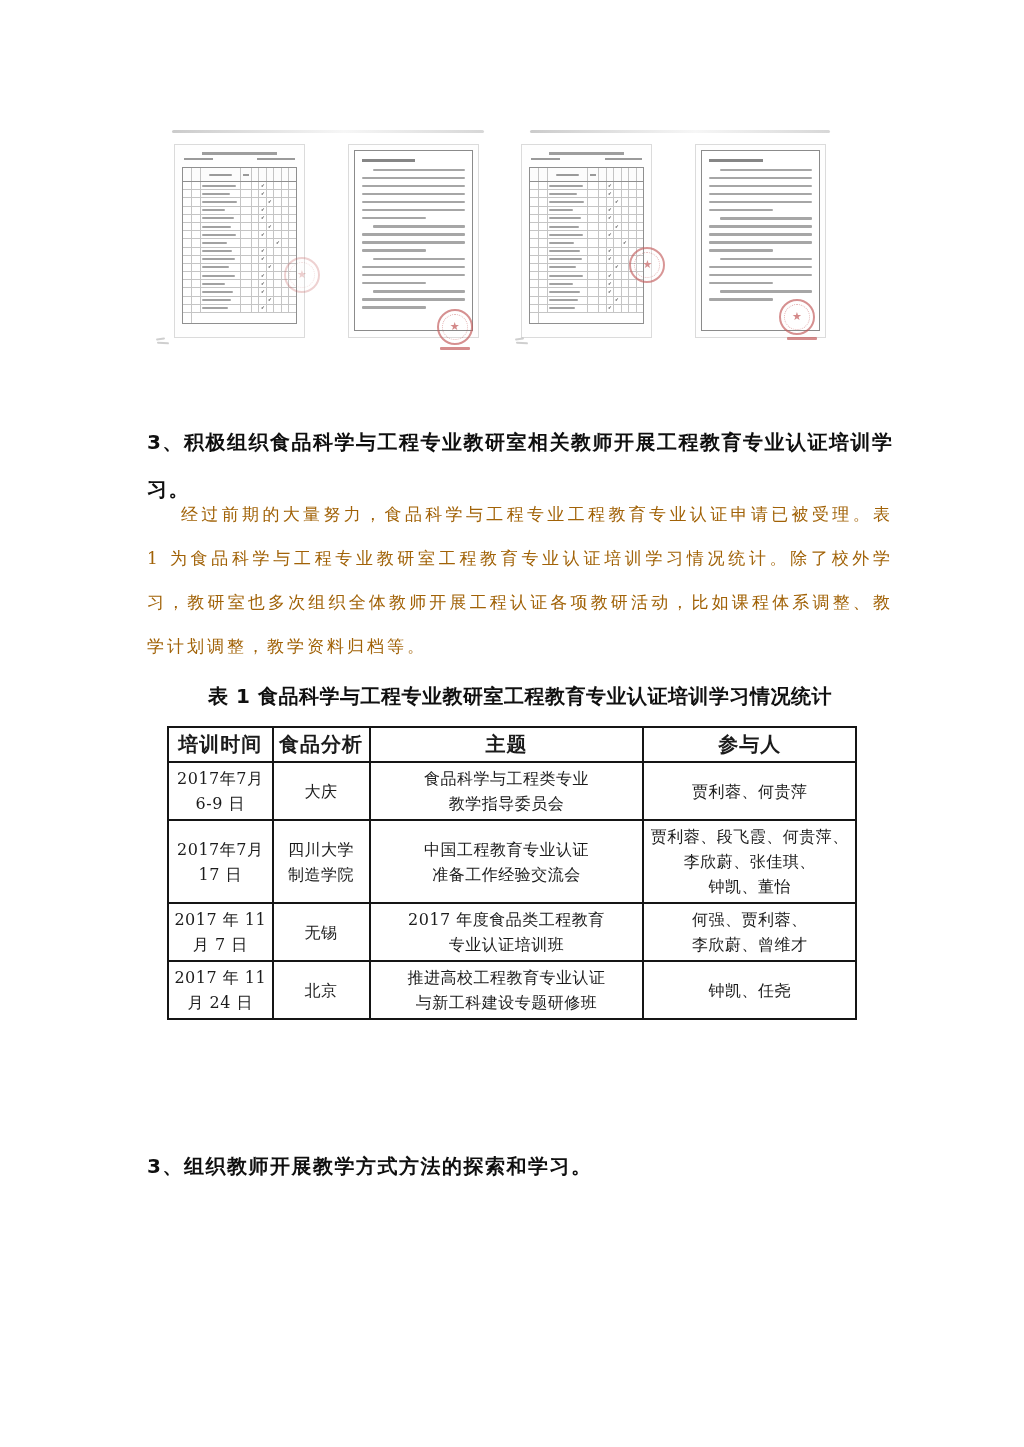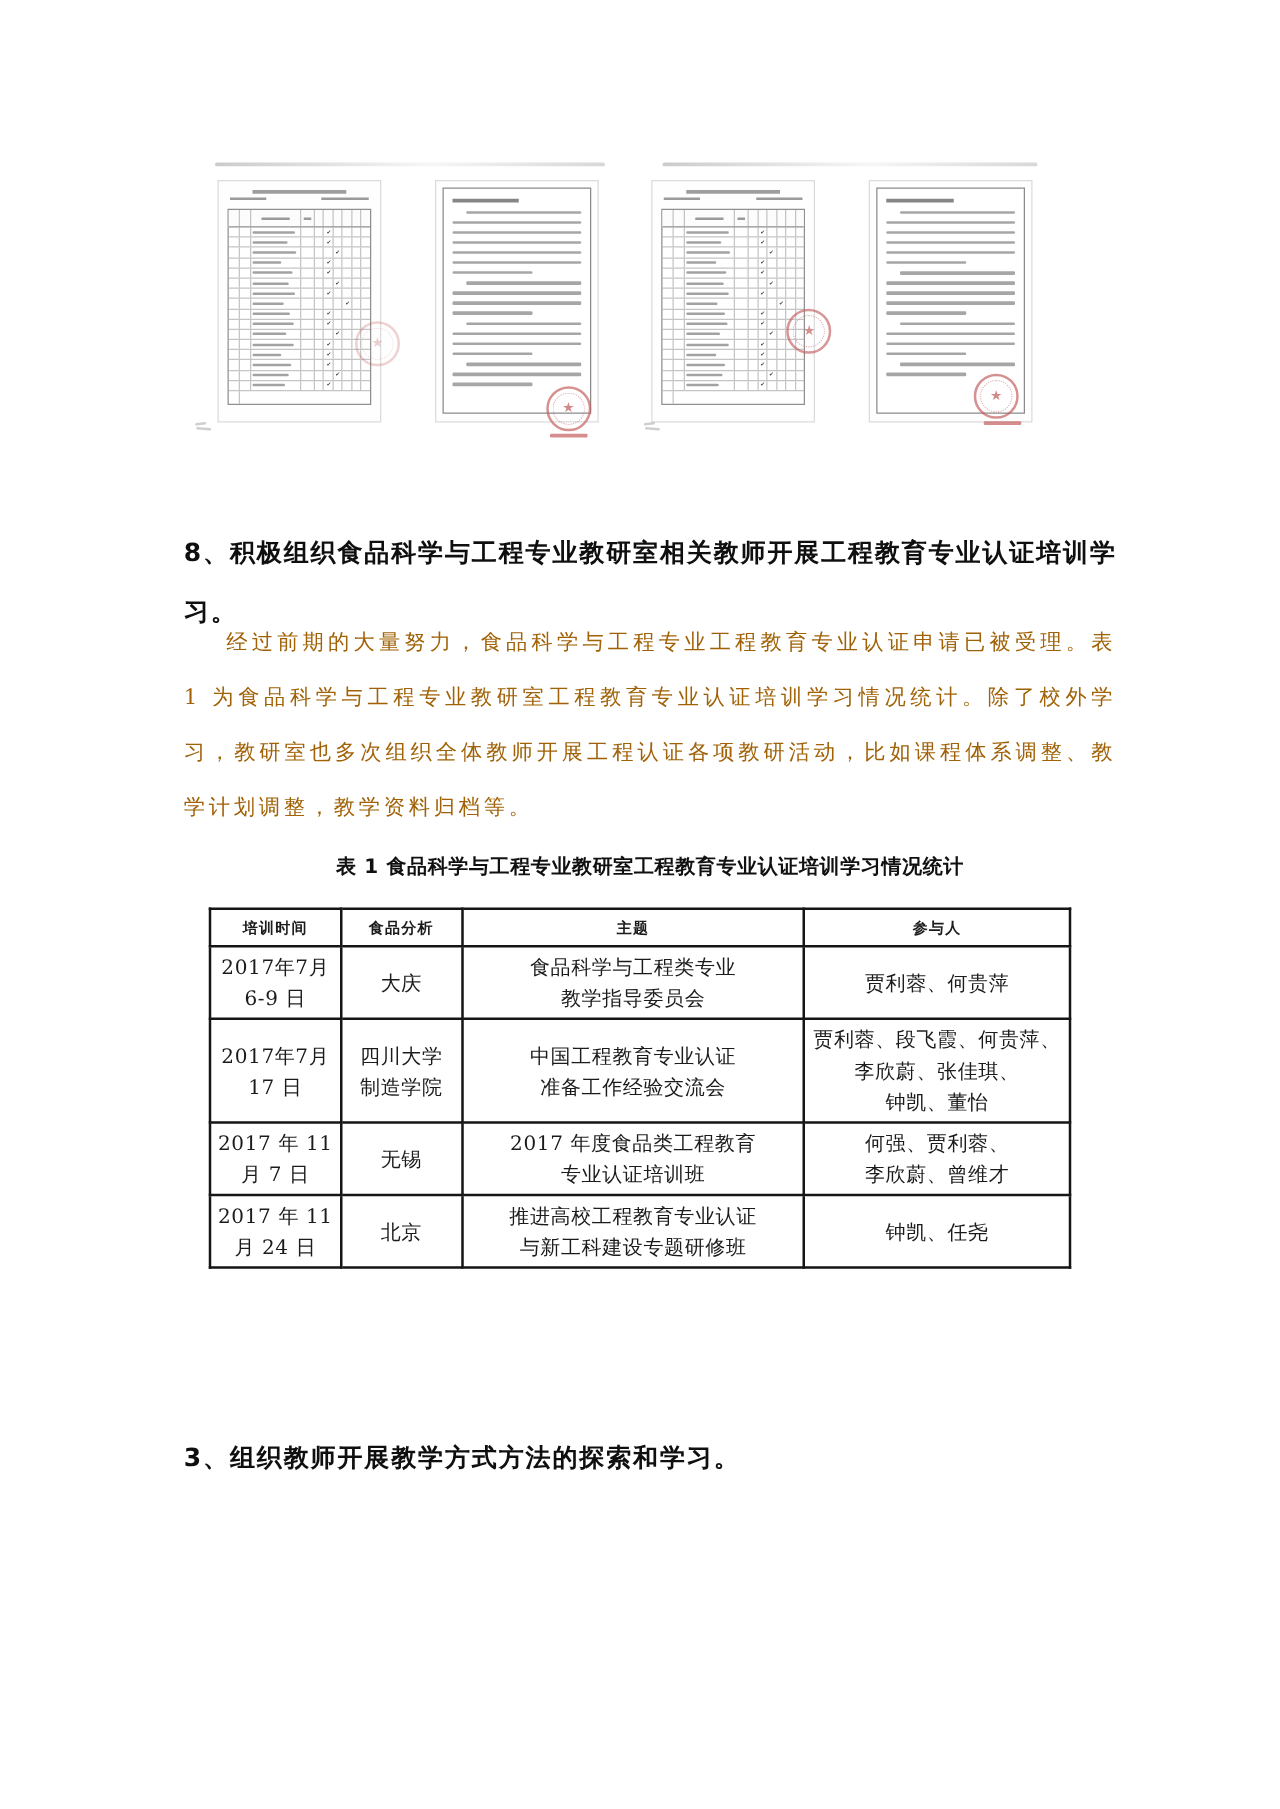--- a/index.html
+++ b/index.html
@@ -72,27 +72,27 @@
     font-size:17px;letter-spacing:1px;color:#161616;}
   .hd{position:absolute;left:147px;width:748px;font-family:"DejaVu Sans",sans-serif;
     font-weight:bold;font-size:20px;line-height:47px;letter-spacing:1.5px;color:#0f0f0f;}
   .hd2{top:419px;}
   .hd3{top:1143px;}
   .para{position:absolute;left:147px;width:746px;font-size:17px;line-height:44px;
     letter-spacing:3px;text-align:justify;text-indent:2em;color:#a16207;}
   .para1{top:492px;}
   .para2{top:1178px;}
   .tbl-caption{position:absolute;left:147px;top:683px;width:746px;text-align:center;
-    font-family:"DejaVu Sans",sans-serif;font-weight:bold;font-size:16px;
+    font-family:"DejaVu Sans",sans-serif;font-weight:bold;font-size:20px;
     letter-spacing:.5px;color:#101010;}
 
   table.training{position:absolute;left:167px;top:726px;width:690px;
     border-collapse:collapse;table-layout:fixed;font-size:16px;color:#1b1b1b;}
   table.training th{
-    font-family:"DejaVu Sans",sans-serif;font-weight:bold;font-size:12px;
+    font-family:"DejaVu Sans",sans-serif;font-weight:bold;font-size:20px;
     border:2px solid #151515;padding:3px 2px;height:22px;letter-spacing:1px;}
   table.training td{
     border:2px solid #151515;text-align:center;vertical-align:middle;
     padding:3px 4px;line-height:25px;white-space:pre-line;letter-spacing:.5px;}
 </style>
 </head>
 <body>
 
 <div class="page">
 
@@ -734,21 +734,21 @@
           <div class="l-para">
             <div class="l-line first"></div>
             <div class="l-line last"></div>
           </div>
         </div>
         <div class="stamp bottom-label"></div>
         <div class="stamp-label"></div>
       </div>
     </div>
 
-  <div class="hd hd2">8、积极组织食品科学与工程专业教研室相关教师开展工程教育专业认证培训学习。</div>
+  <div class="hd hd2">3、积极组织食品科学与工程专业教研室相关教师开展工程教育专业认证培训学习。</div>
   <div class="para para1">经过前期的大量努力，食品科学与工程专业工程教育专业认证申请已被受理。表 1 为食品科学与工程专业教研室工程教育专业认证培训学习情况统计。除了校外学习，教研室也多次组织全体教师开展工程认证各项教研活动，比如课程体系调整、教学计划调整，教学资料归档等。</div>
 
   <div class="tbl-caption">表 1 食品科学与工程专业教研室工程教育专业认证培训学习情况统计</div>
   <table class="training">
     <colgroup>
       <col style="width:15.2%">
         <col style="width:14.1%">
         <col style="width:39.8%">
         <col style="width:30.9%">
     </colgroup>

